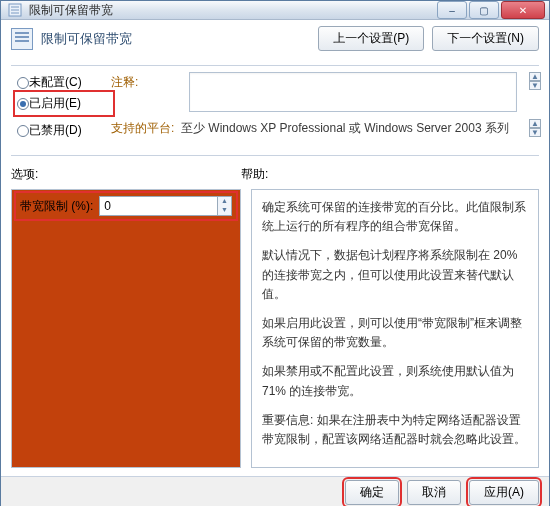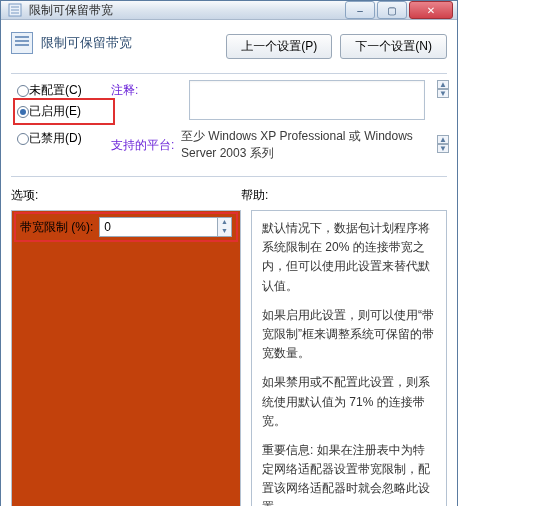--- a/index.html
+++ b/index.html
@@ -5,21 +5,21 @@
   * { box-sizing: border-box; margin: 0; padding: 0; }
   body {
     font-family: "Microsoft YaHei", "SimSun", Tahoma, sans-serif;
     font-size: 12px;
     background: #fff;
     width: 550px;
     height: 506px;
     overflow: hidden;
   }
   .window {
-    width: 458px;
+    width: 550px;
     height: 506px;
     border: 1px solid #5a7ba0;
     background: #f0f0f0;
     display: flex;
     flex-direction: column;
   }
   .titlebar {
     height: 28px;
     background: linear-gradient(to bottom, #f7f9fc 0%, #dce5ef 50%, #c9d6e6 100%);
     border-bottom: 1px solid #a8b8cc;
@@ -68,33 +68,32 @@
   }
   .header-title { font-size: 13px; color: #2b4a6e; flex:1; }
   .nav-buttons { display:flex; gap:8px; }
   .btn {
     border: 1px solid #9aa8b8;
     background: linear-gradient(to bottom,#fdfdfd,#e6ebf1);
     border-radius: 3px;
     padding: 3px 14px;
     font-size: 12px;
     cursor: default;
-    margin-top: 8px;
   }
   .row { display:flex; align-items:flex-start; margin-bottom:4px; }
   .radio-col { width: 100px; padding-left: 6px; }
   .radio-item { display:flex; align-items:center; padding:2px 0; }
   .radio-circle {
     width:12px; height:12px; border:1px solid #6b7f98; border-radius:50%; background:#fff; position:relative;
   }
   .radio-circle.checked::after {
     content:""; position:absolute; left:2px; top:2px; width:6px; height:6px; background:#3a6fb0; border-radius:50%;
   }
   .highlight-red { border:2px solid #e03030; padding:1px 2px; margin:-3px -4px; }
-  .label-cell { width:70px; color:#6d28d9; padding-top:2px; }
+  .label-cell { width:70px; color:#a16207; padding-top:2px; }
   .comment-area {
     flex:1; height:40px; border:1px solid #b4c2d2;
     background:#fff; box-shadow: inset 0 1px 2px rgba(0,0,0,0.05);
   }
   .platform-text { flex:1; color:#3a3a3a; padding-top:2px; }
   .updown {
     width:10px; display:flex; flex-direction:column; gap:0; margin-left:4px;
   }
   .updown span {
     font-size:8px; line-height:7px; color:#5a7ba0; border:1px solid #9ab; width:12px; height:9px; text-align:center; background:#f0f4fa;
@@ -214,20 +213,21 @@
           <div class="num-input">
             <span>0</span>
             <div class="spinner">
               <div>▲</div>
               <div>▼</div>
             </div>
           </div>
         </div>
       </div>
       <div class="help-panel">
+        <p>确定系统可保留的连接带宽的百分比。此值限制系统上运行的所有程序的组合带宽保留。</p>
         <p>默认情况下，数据包计划程序将系统限制在 20% 的连接带宽之内，但可以使用此设置来替代默认值。</p>
         <p>如果启用此设置，则可以使用“带宽限制”框来调整系统可保留的带宽数量。</p>
         <p>如果禁用或不配置此设置，则系统使用默认值为 71% 的连接带宽。</p>
         <p>重要信息: 如果在注册表中为特定网络适配器设置带宽限制，配置该网络适配器时就会忽略此设置。</p>
       </div>
     </div>
 
   </div>
 
   <div class="footer">

